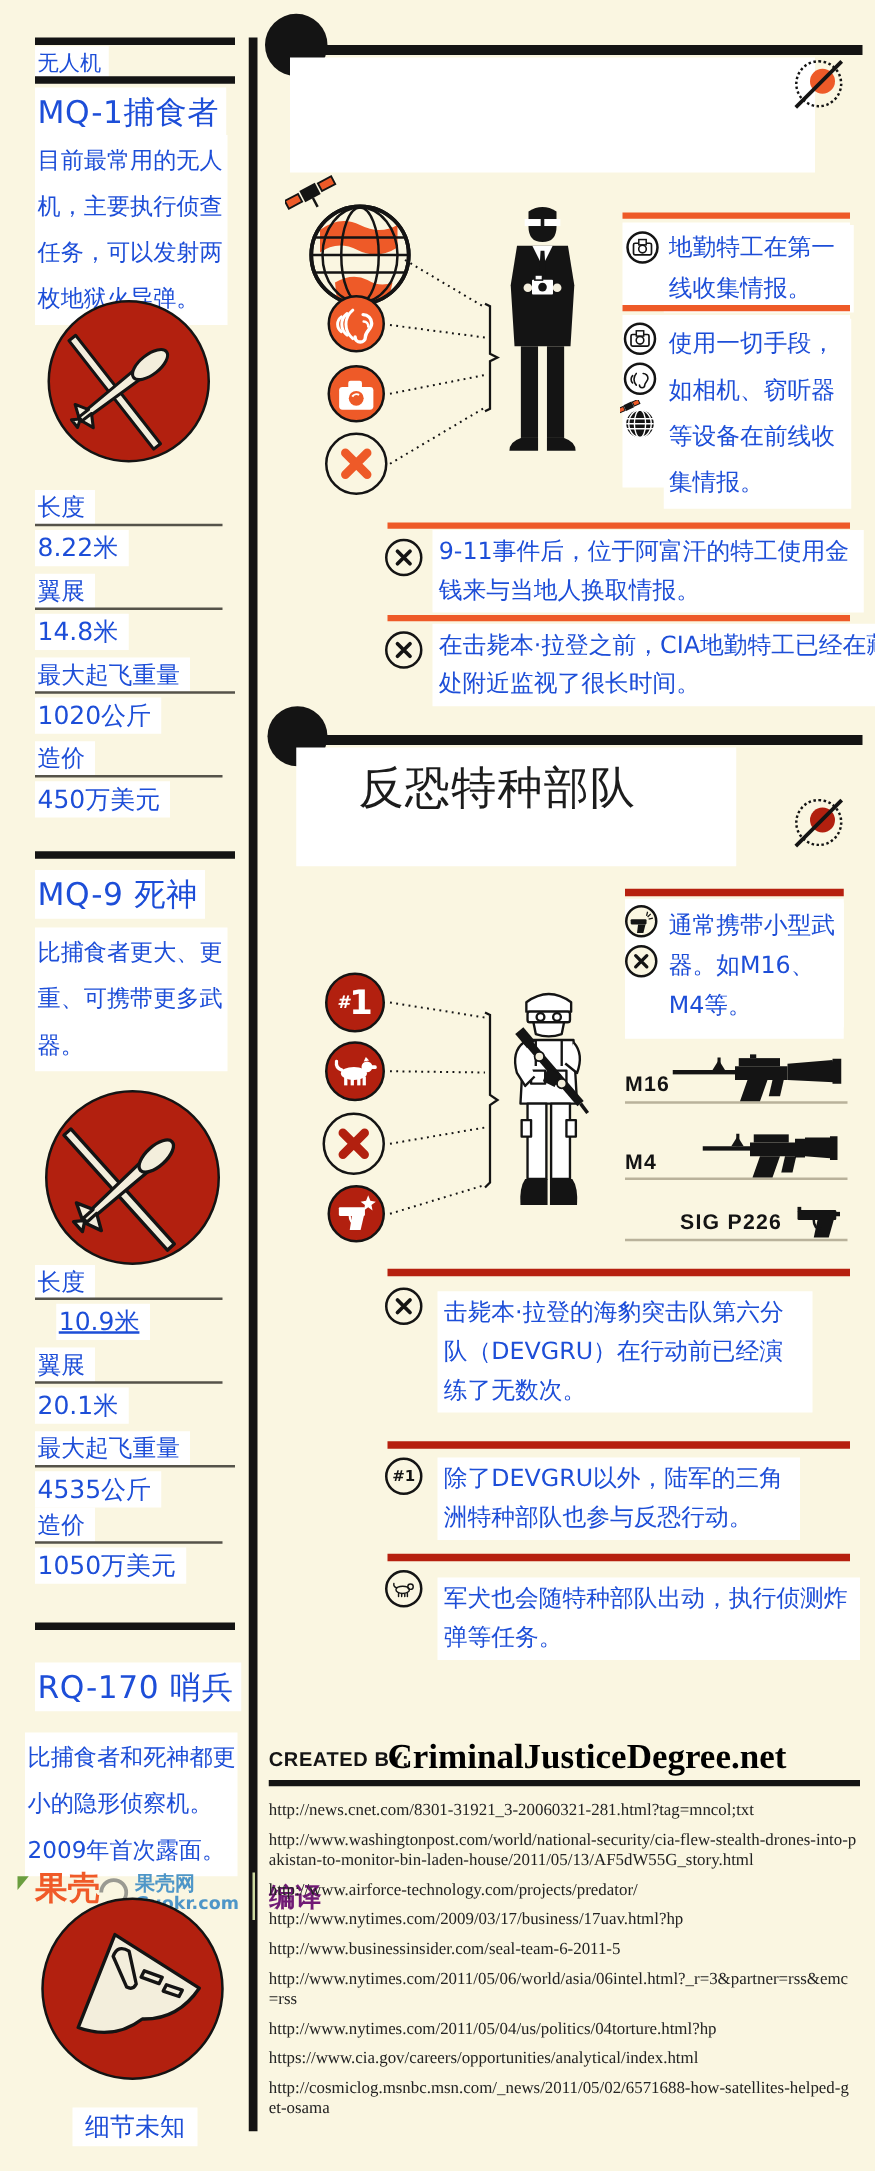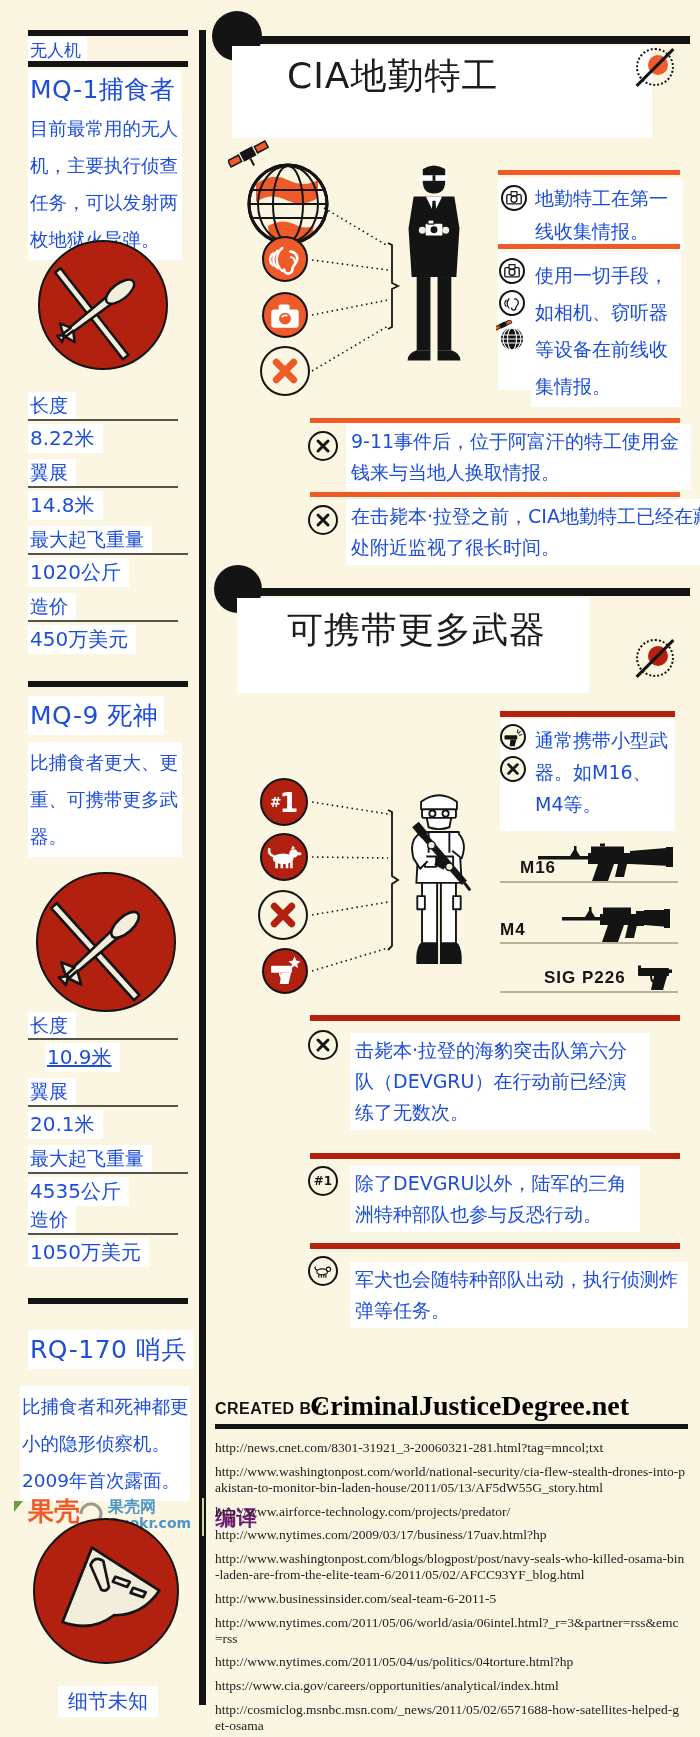--- a/index.html
+++ b/index.html
@@ -138,21 +138,20 @@
         <path d="M60,42 l9,7 -3,3 -9,-7 Z"></path>
         <path d="M70,54 l8,6 -3,3 -8,-6 Z"></path>
       </g>
     </svg>
   </div>
   <div class="abs cn footnote" style="left:58px;top:1686px;">细节未知</div>
 
   <div class="abs" style="left:212px;top:11px;width:50px;height:50px;border-radius:50%;background:#141414;"></div>
   <div class="abs" style="left:237px;top:36px;width:453px;height:8px;background:#141414;"></div>
   <div class="abs wbg" style="left:232px;top:46px;width:420px;height:92px;"></div>
-  <div class="abs sec-title" style="left:287px;top:52px;">CIA地勤特工</div>
   <div class="abs no-icon" style="left:636px;top:48px;">
     <div class="no-dot" style="background:#EE5A28;"></div>
     <div class="no-line"></div>
   </div>
 
   <svg class="abs" style="left:228px;top:140px;" width="110" height="110" viewBox="0 0 110 110">
     <defs>
         <clipPath id="gclip">
           <circle cx="60" cy="64" r="38"></circle>
         </clipPath>
@@ -285,21 +284,21 @@
   <div class="abs note-ic" style="left:308px;top:505px;">
     <svg width="18" height="18" viewBox="0 0 18 18">
         <path d="M4,4 L14,14 M14,4 L4,14" stroke="#141414" stroke-width="3" stroke-linecap="round"></path>
       </svg>
   </div>
   <div class="abs cn note-text" style="left:346px;top:499px;width:404px;box-sizing:border-box;">在击毙本·拉登之前，CIA地勤特工已经在藏身处附近监视了很长时间。</div>
 
   <div class="abs" style="left:214px;top:565px;width:48px;height:48px;border-radius:50%;background:#141414;"></div>
   <div class="abs" style="left:237px;top:588px;width:453px;height:8px;background:#141414;"></div>
   <div class="abs wbg" style="left:237px;top:598px;width:352px;height:95px;"></div>
-  <div class="abs sec-title" style="left:287px;top:606px;">可携带更多武器</div>
+  <div class="abs sec-title" style="left:287px;top:606px;">反恐特种部队</div>
   <div class="abs no-icon" style="left:636px;top:601px;">
     <div class="no-dot" style="background:#B2200F;"></div>
     <div class="no-line"></div>
   </div>
 
   <div class="abs rule-rd" style="left:500px;top:711px;width:175px;"></div>
   <div class="abs wbg" style="left:500px;top:719px;width:175px;height:112px;"></div>
   <div class="abs mini-ic" style="left:500px;top:724px;background:#FAF6E1;">
     <svg width="22" height="22" viewBox="0 0 26 26">
       <rect x="3" y="11" width="15" height="5" rx="1" fill="#141414"></rect>
@@ -384,21 +383,21 @@
     <g stroke="#141414" stroke-width="2" fill="#fff" stroke-linejoin="round">
       <rect x="17" y="102" width="16" height="64"></rect>
       <rect x="37" y="102" width="16" height="64"></rect>
       <rect x="12" y="116" width="8" height="14"></rect>
       <rect x="50" y="116" width="8" height="14"></rect>
     </g>
     <path d="M15,166 h19 v22 h-23 q-1,-15 4,-22 Z" fill="#141414"></path>
     <path d="M36,166 h19 q5,7 4,22 h-23 Z" fill="#141414"></path>
   </svg>
 
-  <div class="abs wpn-label" style="left:520px;top:858px;">M16</div>
+  <div class="abs wpn-label" style="left:500px;top:858px;">M16</div>
   <div class="abs wpn-line" style="left:500px;top:881px;width:178px;"></div>
   <svg class="abs" style="left:538px;top:840px;" width="140" height="44" viewBox="0 0 140 44">
     <g fill="#141414">
       <rect x="0" y="16" width="52" height="3.5"></rect>
       <path d="M37,8 L42,16 L32,16 Z"></path>
         <rect x="36" y="6" width="2.5" height="10"></rect>
       <rect x="50" y="13" width="42" height="11"></rect>
       <rect x="53" y="6.5" width="33" height="6.5"></rect>
         <rect x="62" y="3.5" width="5" height="3"></rect>
       <path d="M60,24 L76,24 L70,41 L54,41 Z"></path>
@@ -464,21 +463,20 @@
 
   <div class="abs created-label" style="left:215px;top:1400px;">CREATED BY:</div>
   <div class="abs created-site" style="left:310px;top:1390px;">CriminalJusticeDegree.net</div>
   <div class="abs" style="left:215px;top:1424px;width:473px;height:5px;background:#141414;"></div>
 
   <ul class="abs src-list" style="left:215px;top:1440px;width:470px;">
     <li>http://news.cnet.com/8301-31921_3-20060321-281.html?tag=mncol;txt</li>
     <li>http://www.washingtonpost.com/world/national-security/cia-flew-stealth-drones-into-pakistan-to-monitor-bin-laden-house/2011/05/13/AF5dW55G_story.html</li>
     <li>http://www.airforce-technology.com/projects/predator/</li>
     <li>http://www.nytimes.com/2009/03/17/business/17uav.html?hp</li>
-    <li>http://www.washingtonpost.com/blogs/blogpost/post/navy-seals-who-killed-osama-bin-laden-are-from-the-elite-team-6/2011/05/02/AFCC93YF_blog.html</li>
     <li>http://www.businessinsider.com/seal-team-6-2011-5</li>
     <li>http://www.nytimes.com/2011/05/06/world/asia/06intel.html?_r=3&amp;partner=rss&amp;emc=rss</li>
     <li>http://www.nytimes.com/2011/05/04/us/politics/04torture.html?hp</li>
     <li>https://www.cia.gov/careers/opportunities/analytical/index.html</li>
     <li>http://cosmiclog.msnbc.msn.com/_news/2011/05/02/6571688-how-satellites-helped-get-osama</li>
 
   </ul>
 
 </div>
 

